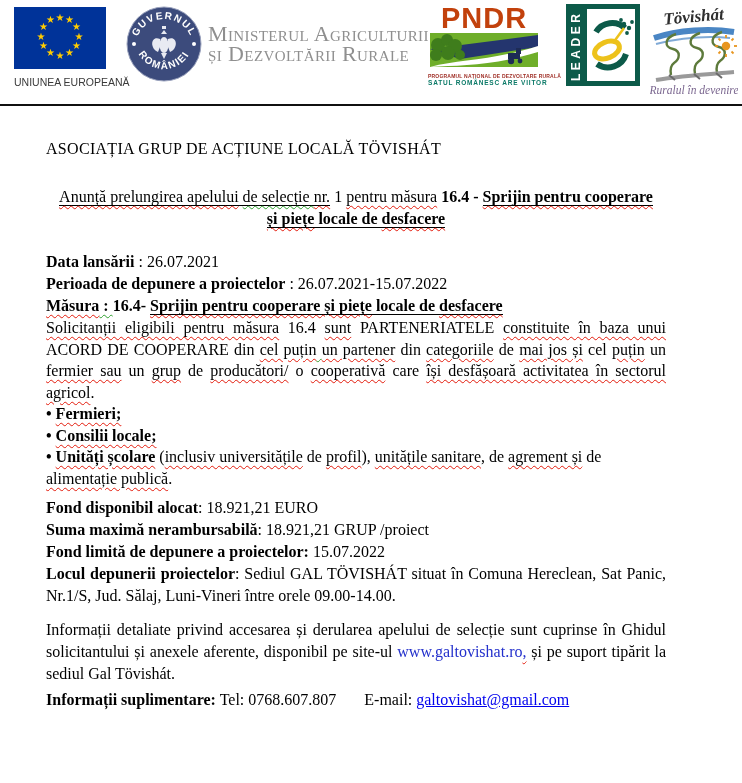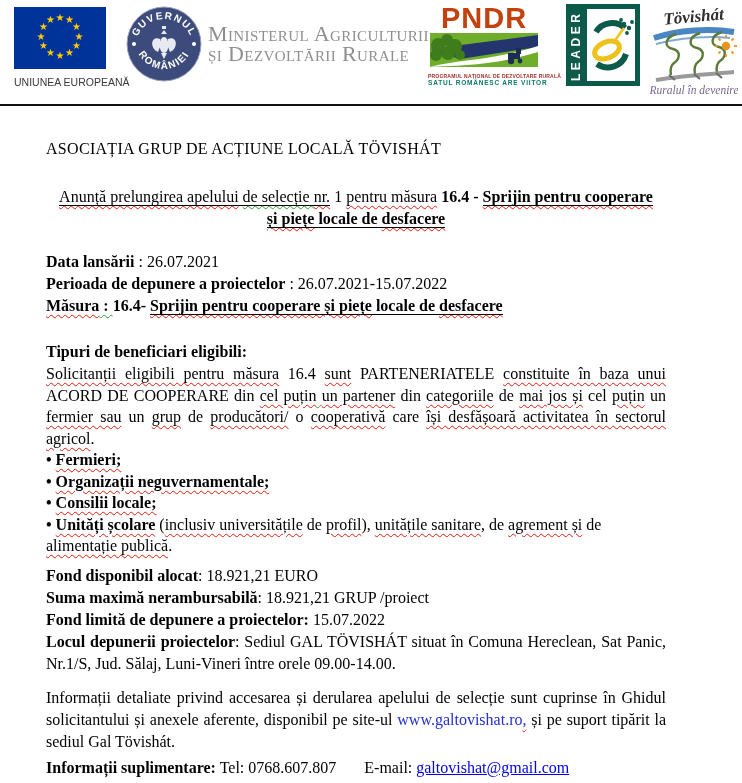--- a/index.html
+++ b/index.html
@@ -190,25 +190,23 @@
 
   <p class="ann"><span class="u sqr">Anunță prelungirea apelului</span><span class="u"> </span><span class="u sqg">de selecție </span><span class="u sqr">nr.</span><span> 1 </span><span class="sqr">pentru măsura</span><span> </span><span class="b">16.4 - </span><span class="b u sqr">Sprijin pentru cooperare</span><br><span class="b u sqr">și piețe</span><span class="b u"> locale de </span><span class="b u sqr">desfacere</span></p>
 
   <div class="meta">
     <p><span class="b">Data lansării</span><span> : 26.07.2021</span></p>
     <p><span class="b">Perioada de depunere a proiectelor</span><span> : 26.07.2021-15.07.2022</span></p>
     <p><span class="b sqr">Măsura</span><span class="b sqg"> : </span><span class="b">16.4- </span><span class="b u sqr">Sprijin pentru cooperare și piețe</span><span class="b u"> locale de </span><span class="b u sqr">desfacere</span></p>
   </div>
 
   <div>
-    <p class="tipuri"><span class="b">Tipuri de beneficiari eligibili:</span></p>
     <p class="para"><span class="sqr">Solicitanții eligibili pentru măsura</span><span> 16.4 </span><span class="sqr">sunt</span><span> PARTENERIATELE </span><span class="sqr">constituite în baza unui</span><span> ACORD DE COOPERARE din </span><span class="sqr">cel puțin</span><span class="sqg"> </span><span class="sqr">un partener</span><span> din </span><span class="sqr">categoriile</span><span> de </span><span class="sqr">mai jos și</span><span> cel </span><span class="sqr">puțin</span><span> un </span><span class="sqr">fermier sau</span><span> un </span><span class="sqr">grup</span><span> de </span><span class="sqr">producători/</span><span> o </span><span class="sqr">cooperativă</span><span> care </span><span class="sqr">își desfășoară activitatea în sectorul agricol</span><span>.</span></p>
     <div class="bullets">
       <p><span class="b">• </span><span class="b sqr">Fermieri;</span></p>
-      <p><span class="b">• </span><span class="b sqr">Organizații neguvernamentale;</span></p>
       <p><span class="b">• </span><span class="b sqr">Consilii locale;</span></p>
       <p><span class="b">• </span><span class="b sqr">Unități școlare</span><span> (</span><span class="sqr">inclusiv universitățile</span><span> de </span><span class="sqr">profil</span><span>), </span><span class="sqr">unitățile sanitare</span><span>, de </span><span class="sqr">agrement și</span><span> de </span><span class="sqr">alimentație publică</span><span>.</span></p>
     </div>
   </div>
 
   <div class="fund">
     <p><span class="b">Fond disponibil alocat</span><span>: 18.921,21 EURO</span></p>
     <p><span class="b">Suma maximă nerambursabilă</span><span>: 18.921,21 GRUP /proiect</span></p>
     <p><span class="b">Fond limită de depunere a proiectelor:</span><span> 15.07.2022</span></p>
     <p class="loc"><span class="b">Locul depunerii proiectelor</span><span>: Sediul GAL TÖVISHÁT situat în Comuna Hereclean, Sat Panic, Nr.1/S, Jud. Sălaj, Luni-Vineri între orele 09.00-14.00.</span></p>

